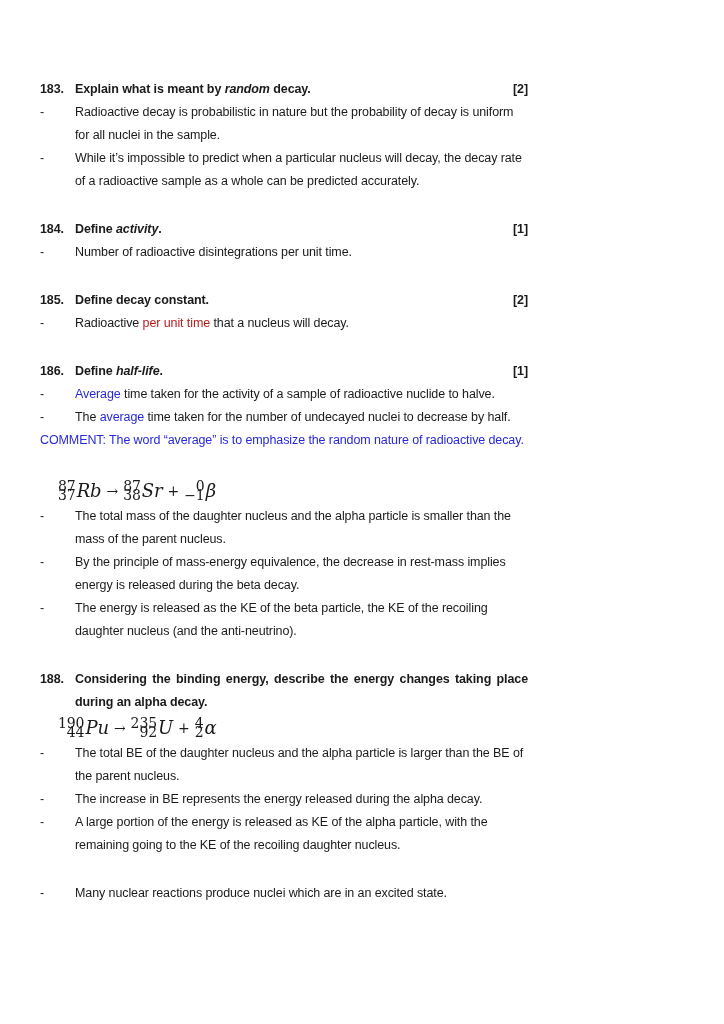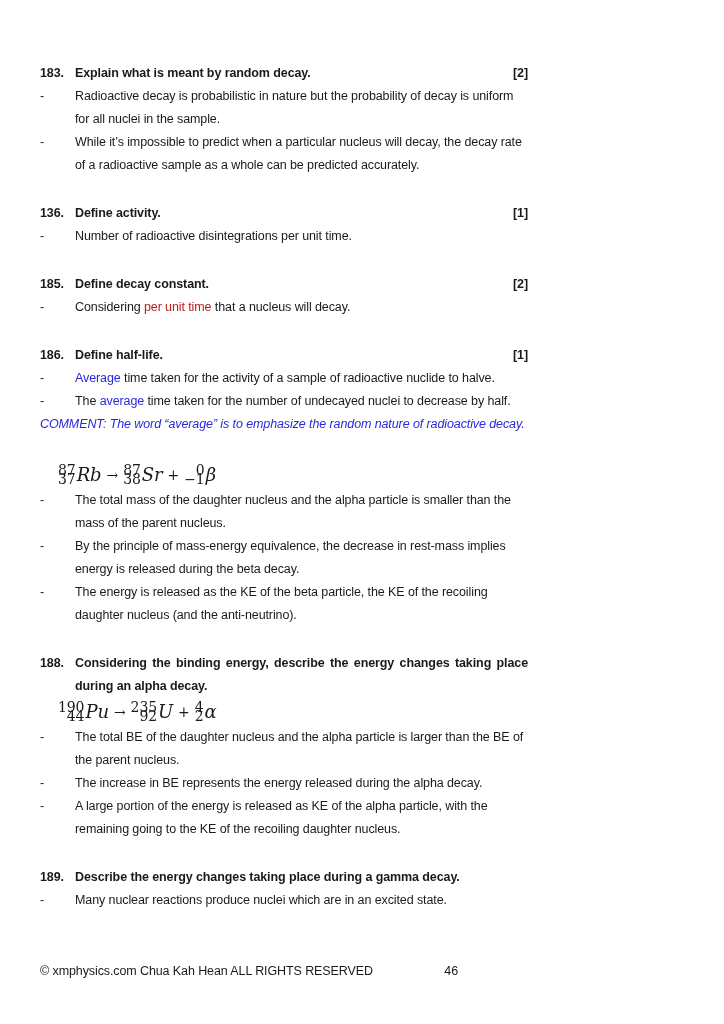--- a/index.html
+++ b/index.html
@@ -2,35 +2,35 @@
 <html><head>
 <meta charset="utf-8">
 <style>
   html, body { margin: 0; padding: 0; background: #ffffff; }
   .page {
     position: relative;
     width: 572px;
     height: 1024px;
     background: #ffffff;
     box-sizing: border-box;
-    padding: 62px 44px 0 40px;
+    padding: 78px 44px 0 40px;
     font-family: "Liberation Sans", sans-serif;
     font-size: 12.5px;
     line-height: 23px;
     color: #1a1a1a;
     letter-spacing: -0.1px;
     overflow: hidden;
   }
   .question { margin-bottom: 25px; }
   .q-head { display: flex; font-weight: 700; }
   .q-num { width: 35px; flex-shrink: 0; }
   .q-title { flex: 1; }
   .q-title.justify { text-align: justify; }
   .q-marks { margin-left: 12px; align-self: flex-start; }
-  .i { }
+  .i { font-style: italic; }
   .item-bullet { display: flex; }
   .dash { width: 35px; flex-shrink: 0; }
   .btext { flex: 1; }
   .plain-line { }
   .comment-line { }
   .eq-row {
     margin-left: 18px;
     height: 28px;
     display: flex;
     align-items: center;
@@ -76,55 +76,55 @@
           <span class="dash">-</span>
           <div class="btext"><span>Radioactive decay is probabilistic in nature but the probability of decay is uniform for all nuclei in the sample.</span></div>
         </div>
         <div class="item-bullet">
           <span class="dash">-</span>
           <div class="btext"><span>While it’s impossible to predict when a particular nucleus will decay, the decay rate of a radioactive sample as a whole can be predicted accurately.</span></div>
         </div>
       </section>
       <section class="question">
         <div class="q-head">
-          <span class="q-num">136.</span>
+          <span class="q-num">184.</span>
           <div class="q-title"><span>Define </span><span class="i">activity</span><span>.</span></div>
           <span class="q-marks">[1]</span>
         </div>
         <div class="item-bullet">
           <span class="dash">-</span>
           <div class="btext"><span>Number of radioactive disintegrations per unit time.</span></div>
         </div>
       </section>
       <section class="question">
         <div class="q-head">
           <span class="q-num">185.</span>
           <div class="q-title"><span>Define decay constant.</span></div>
           <span class="q-marks">[2]</span>
         </div>
         <div class="item-bullet">
           <span class="dash">-</span>
-          <div class="btext"><span>Considering </span><span style="color: #b91c1c;">per unit time</span><span> that a nucleus will decay.</span></div>
+          <div class="btext"><span>Radioactive </span><span style="color: #b91c1c;">per unit time</span><span> that a nucleus will decay.</span></div>
         </div>
       </section>
       <section class="question">
         <div class="q-head">
           <span class="q-num">186.</span>
           <div class="q-title"><span>Define </span><span class="i">half-life</span><span>.</span></div>
           <span class="q-marks">[1]</span>
         </div>
         <div class="item-bullet">
           <span class="dash">-</span>
           <div class="btext"><span style="color: rgb(40, 40, 221);">Average</span><span> time taken for the activity of a sample of radioactive nuclide to halve.</span></div>
         </div>
         <div class="item-bullet">
           <span class="dash">-</span>
           <div class="btext"><span>The </span><span style="color: rgb(40, 40, 221);">average</span><span> time taken for the number of undecayed nuclei to decrease by half.</span></div>
         </div>
-        <div class="comment-line"><span style="color: rgb(40, 40, 221); font-style: italic;">COMMENT: The word “average” is to emphasize the random nature of radioactive decay.</span></div>
+        <div class="comment-line"><span style="color: rgb(40, 40, 221);">COMMENT: The word “average” is to emphasize the random nature of radioactive decay.</span></div>
       </section>
       <section class="question">
         <div class="eq-row">
           <span class="nuc">
             <span class="nuc-scripts">
               <span>87</span>
               <span>37</span>
             </span>
             <span class="nuc-sym">Rb</span>
           </span>
@@ -195,27 +195,19 @@
         <div class="item-bullet">
           <span class="dash">-</span>
           <div class="btext"><span>The increase in BE represents the energy released during the alpha decay.</span></div>
         </div>
         <div class="item-bullet">
           <span class="dash">-</span>
           <div class="btext"><span>A large portion of the energy is released as KE of the alpha particle, with the remaining going to the KE of the recoiling daughter nucleus.</span></div>
         </div>
       </section>
       <section class="question">
-        <div class="q-head">
-          <span class="q-num">189.</span>
-          <div class="q-title"><span>Describe the energy changes taking place during a gamma decay.</span></div>
-        </div>
         <div class="item-bullet">
           <span class="dash">-</span>
           <div class="btext"><span>Many nuclear reactions produce nuclei which are in an excited state.</span></div>
         </div>
       </section>
     </main>
-  <footer class="footer">
-    <span>© xmphysics.com Chua Kah Hean ALL RIGHTS RESERVED</span>
-    <span class="pgnum">46</span>
-  </footer>
 </div>
 
 </body></html>

